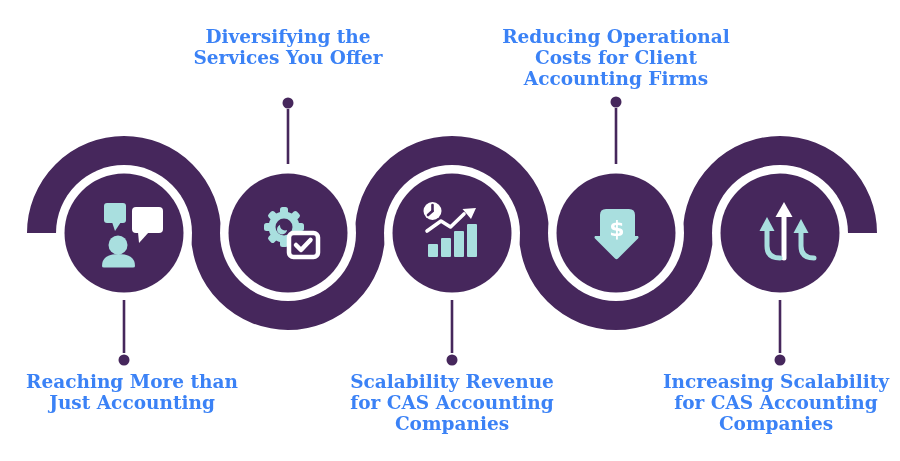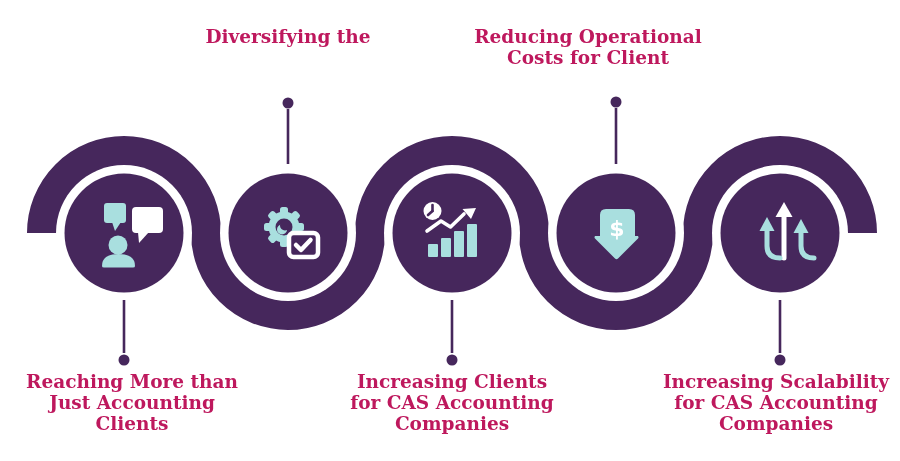--- a/index.html
+++ b/index.html
@@ -8,21 +8,21 @@
     width:900px;height:461px;
     background:#ffffff;
     font-family:"DejaVu Serif","Liberation Serif",serif;
     overflow:hidden;
   }
   .stage svg{position:absolute;left:0;top:0;}
   .step-label{
     position:absolute;
     width:240px;
     text-align:center;
-    color:#be185d;
+    color:#3b82f6;
     font-size:18.5px;
     line-height:21px;
     font-weight:600;
   }
   .step-label span{display:block;}
   .lbl-top{top:26px;}
   .lbl-bottom{top:371px;}
 </style>
 </head>
 <body>
@@ -119,36 +119,37 @@
       <path d="M 780,258 Q 767,258 767,246 L 767,229" fill="none" stroke="#a9dfdf" stroke-width="5" stroke-linecap="round"></path>
       <polygon points="767,217 759.5,231 774.5,231" fill="#a9dfdf"></polygon>
       <path d="M 814,258 Q 801,258 801,246 L 801,231" fill="none" stroke="#a9dfdf" stroke-width="5" stroke-linecap="round"></path>
       <polygon points="801,219 793.5,233 808.5,233" fill="#a9dfdf"></polygon>
     </g>
   </svg>
 
   <div class="step-label lbl-bottom" style="left:12px">
     <span>Reaching More than</span>
     <span>Just Accounting</span>
-    <span>Clients</span>
   </div>
 
   <div class="step-label lbl-top" style="left:168px">
     <span>Diversifying the</span>
+    <span>Services You Offer</span>
   </div>
 
   <div class="step-label lbl-bottom" style="left:332px">
-    <span>Increasing Clients</span>
+    <span>Scalability Revenue</span>
     <span>for CAS Accounting</span>
     <span>Companies</span>
   </div>
 
-  <div class="step-label lbl-top" style="left:468px">
+  <div class="step-label lbl-top" style="left:496px">
     <span>Reducing Operational</span>
     <span>Costs for Client</span>
+    <span>Accounting Firms</span>
   </div>
 
   <div class="step-label lbl-bottom" style="left:656px">
     <span>Increasing Scalability</span>
     <span>for CAS Accounting</span>
     <span>Companies</span>
   </div>
 
 </div>
 

